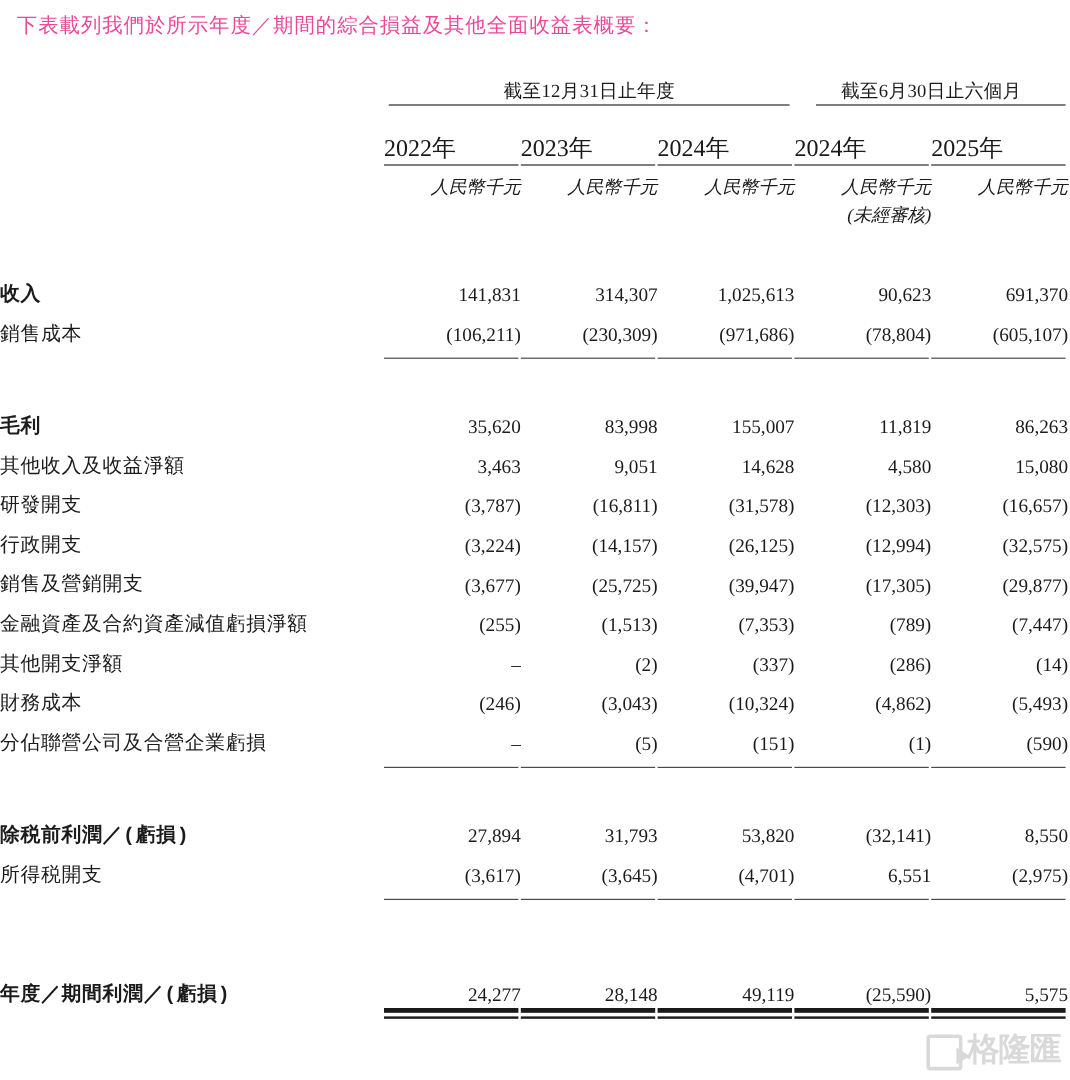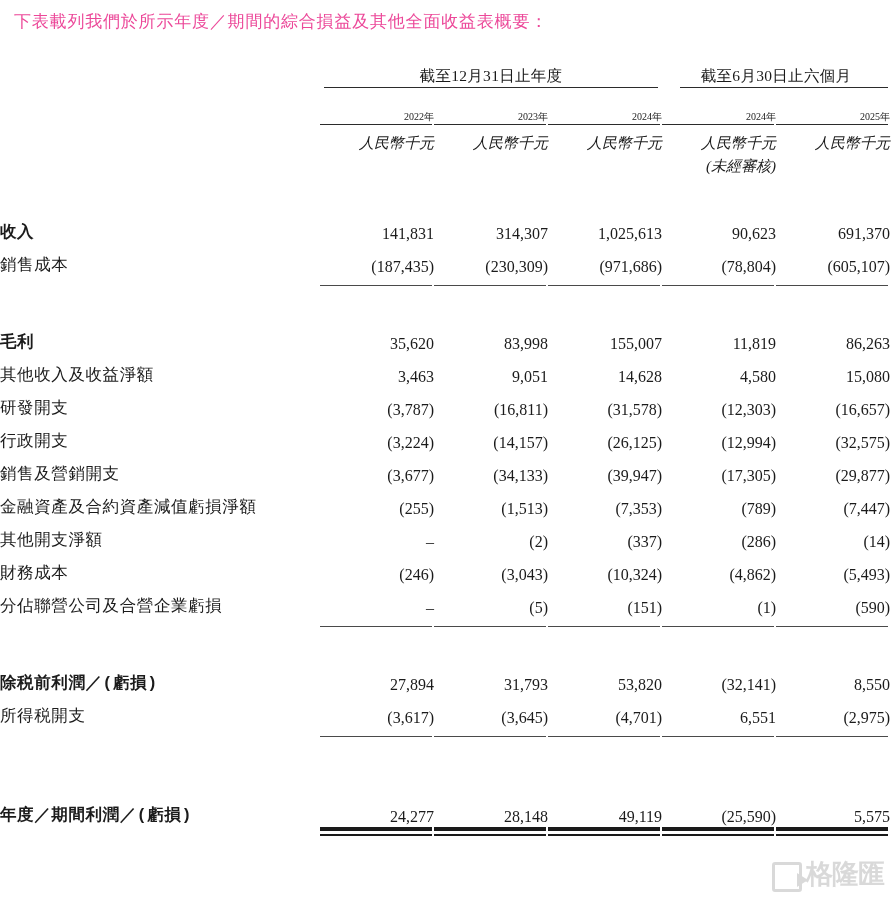--- a/index.html
+++ b/index.html
@@ -82,23 +82,23 @@
     white-space: nowrap;
   }
   .grouprule {
     height: 1px;
     background: #2b2b2b;
   }
   .grouprule-wrap { padding: 0 0 0 0; }
 
   
   .yrhdr {
-    font-size: 10px;
+    font-size: 20px;
     font-weight: bold;
-    text-align: right;
+    text-align: left;
     padding-right: 4px;
     padding-bottom: 3px;
     white-space: nowrap;
   }
   .yrrule {
     height: 1px;
     background: #2b2b2b;
     margin-right: 2px;
   }
 
@@ -271,21 +271,21 @@
         <td class="lbl bold">收入</td>
         <td class="num">141,831</td>
         <td class="num">314,307</td>
         <td class="num">1,025,613</td>
         <td class="num">90,623</td>
         <td class="num">691,370</td>
       </tr>
 
       <tr class="datarow">
         <td class="lbl">銷售成本</td>
-        <td class="num">(187,435)</td>
+        <td class="num">(106,211)</td>
         <td class="num">(230,309)</td>
         <td class="num">(971,686)</td>
         <td class="num">(78,804)</td>
         <td class="num">(605,107)</td>
       </tr>
 
       <tr>
         <td class="rule-cell"></td>
         <td class="rule-cell">
             <div class="subrule"></div>
@@ -340,21 +340,21 @@
         <td class="num">(3,224)</td>
         <td class="num">(14,157)</td>
         <td class="num">(26,125)</td>
         <td class="num">(12,994)</td>
         <td class="num">(32,575)</td>
       </tr>
 
       <tr class="datarow">
         <td class="lbl">銷售及營銷開支</td>
         <td class="num">(3,677)</td>
-        <td class="num">(34,133)</td>
+        <td class="num">(25,725)</td>
         <td class="num">(39,947)</td>
         <td class="num">(17,305)</td>
         <td class="num">(29,877)</td>
       </tr>
 
       <tr class="datarow">
         <td class="lbl">金融資產及合約資產減值虧損淨額</td>
         <td class="num">(255)</td>
         <td class="num">(1,513)</td>
         <td class="num">(7,353)</td>

